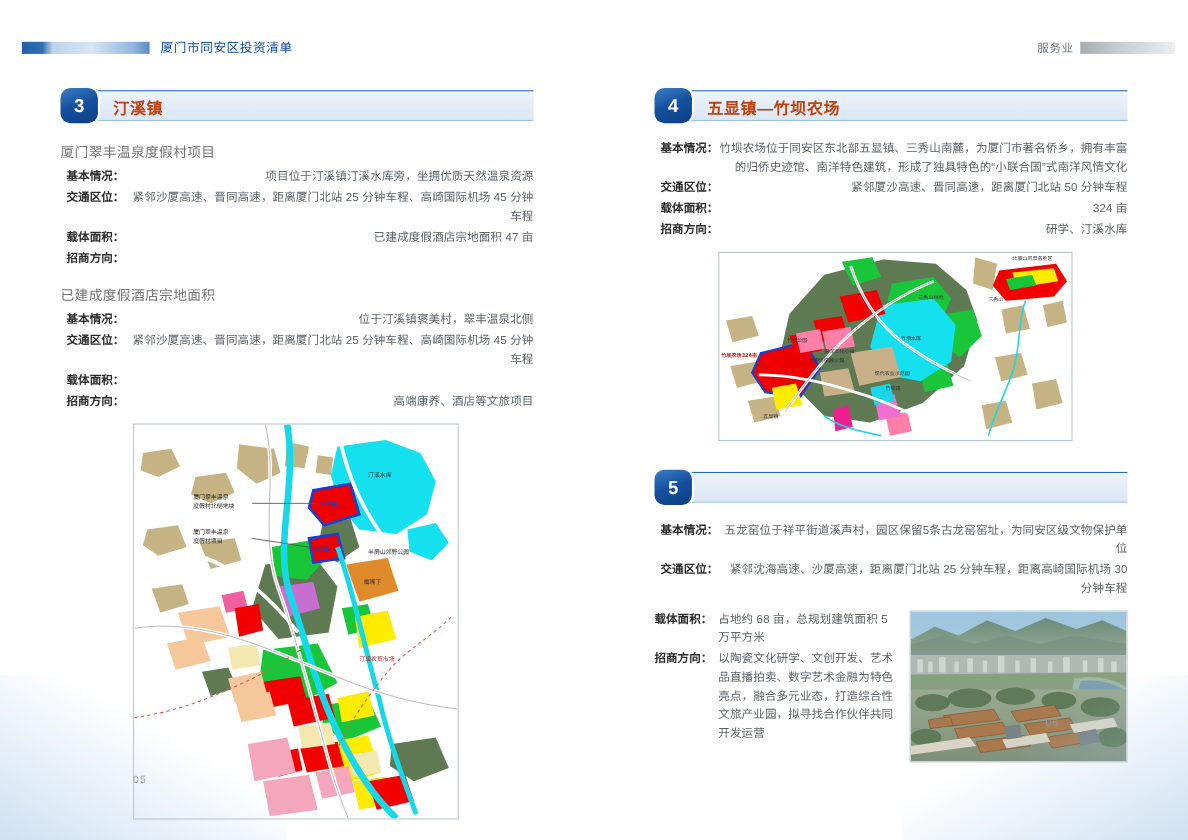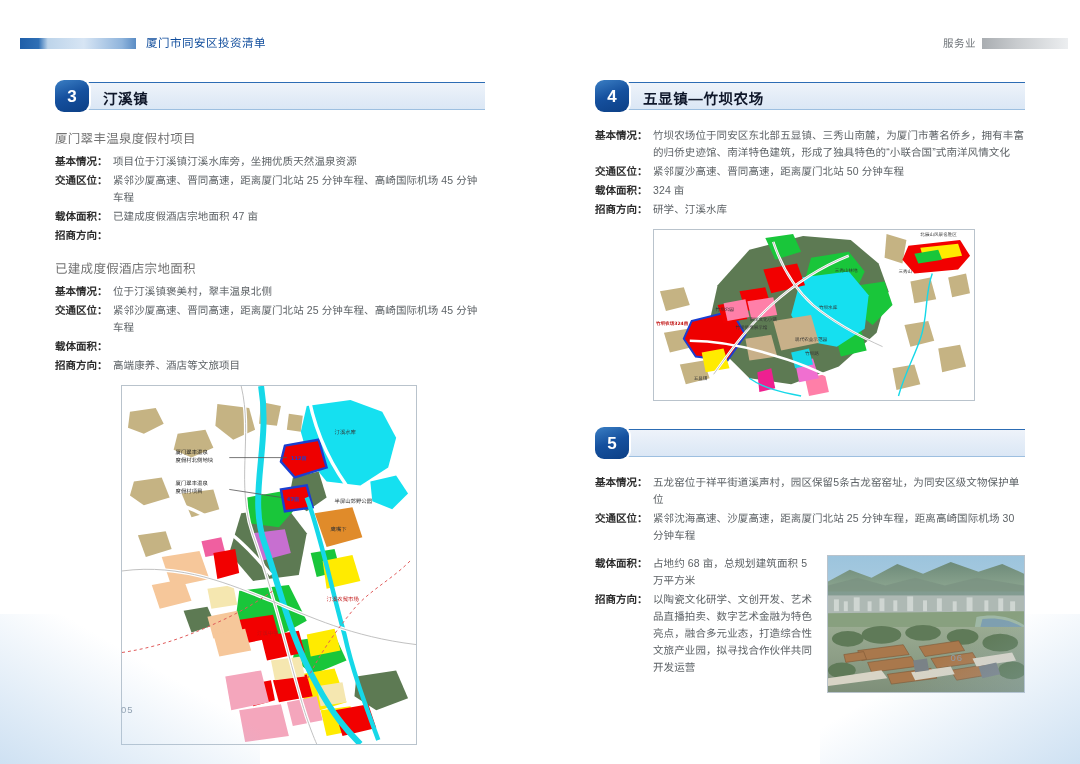--- a/index.html
+++ b/index.html
@@ -65,30 +65,30 @@
     position: absolute; left: 0; top: 0;
     width: 34px; height: 32px; border-radius: 9px;
     background: linear-gradient(160deg, #3b7fc4 0%, #15509e 48%, #0c3f85 100%);
     box-shadow: 0 0 0 2px #ffffff;
     color: #ffffff; font-size: 17px; font-weight: bold;
     display: flex; align-items: center; justify-content: center;
     line-height: 1;
   }
   .sec-title {
     position: absolute; left: 48px; top: 7px;
-    font-size: 14.5px; font-weight: bold; color: #0f172a;
+    font-size: 14.5px; font-weight: bold; color: #c2410c;
     letter-spacing: .6px;
   }
 
   
   .proj-title {
     font-size: 12.5px; font-weight: normal; color: #737373;
     margin: 14px 0 6px 0; letter-spacing: .3px;
   }
-  .fields { margin-bottom: 11px; }
+  .fields { margin-bottom: 11px; text-align: right; }
   .field {
     display: flex;
     align-items: flex-start;
     font-size: 10.5px;
     line-height: 17px;
     margin-bottom: 2px;
   }
   .field-label {
     flex: 0 0 58px;
     font-weight: bold;

